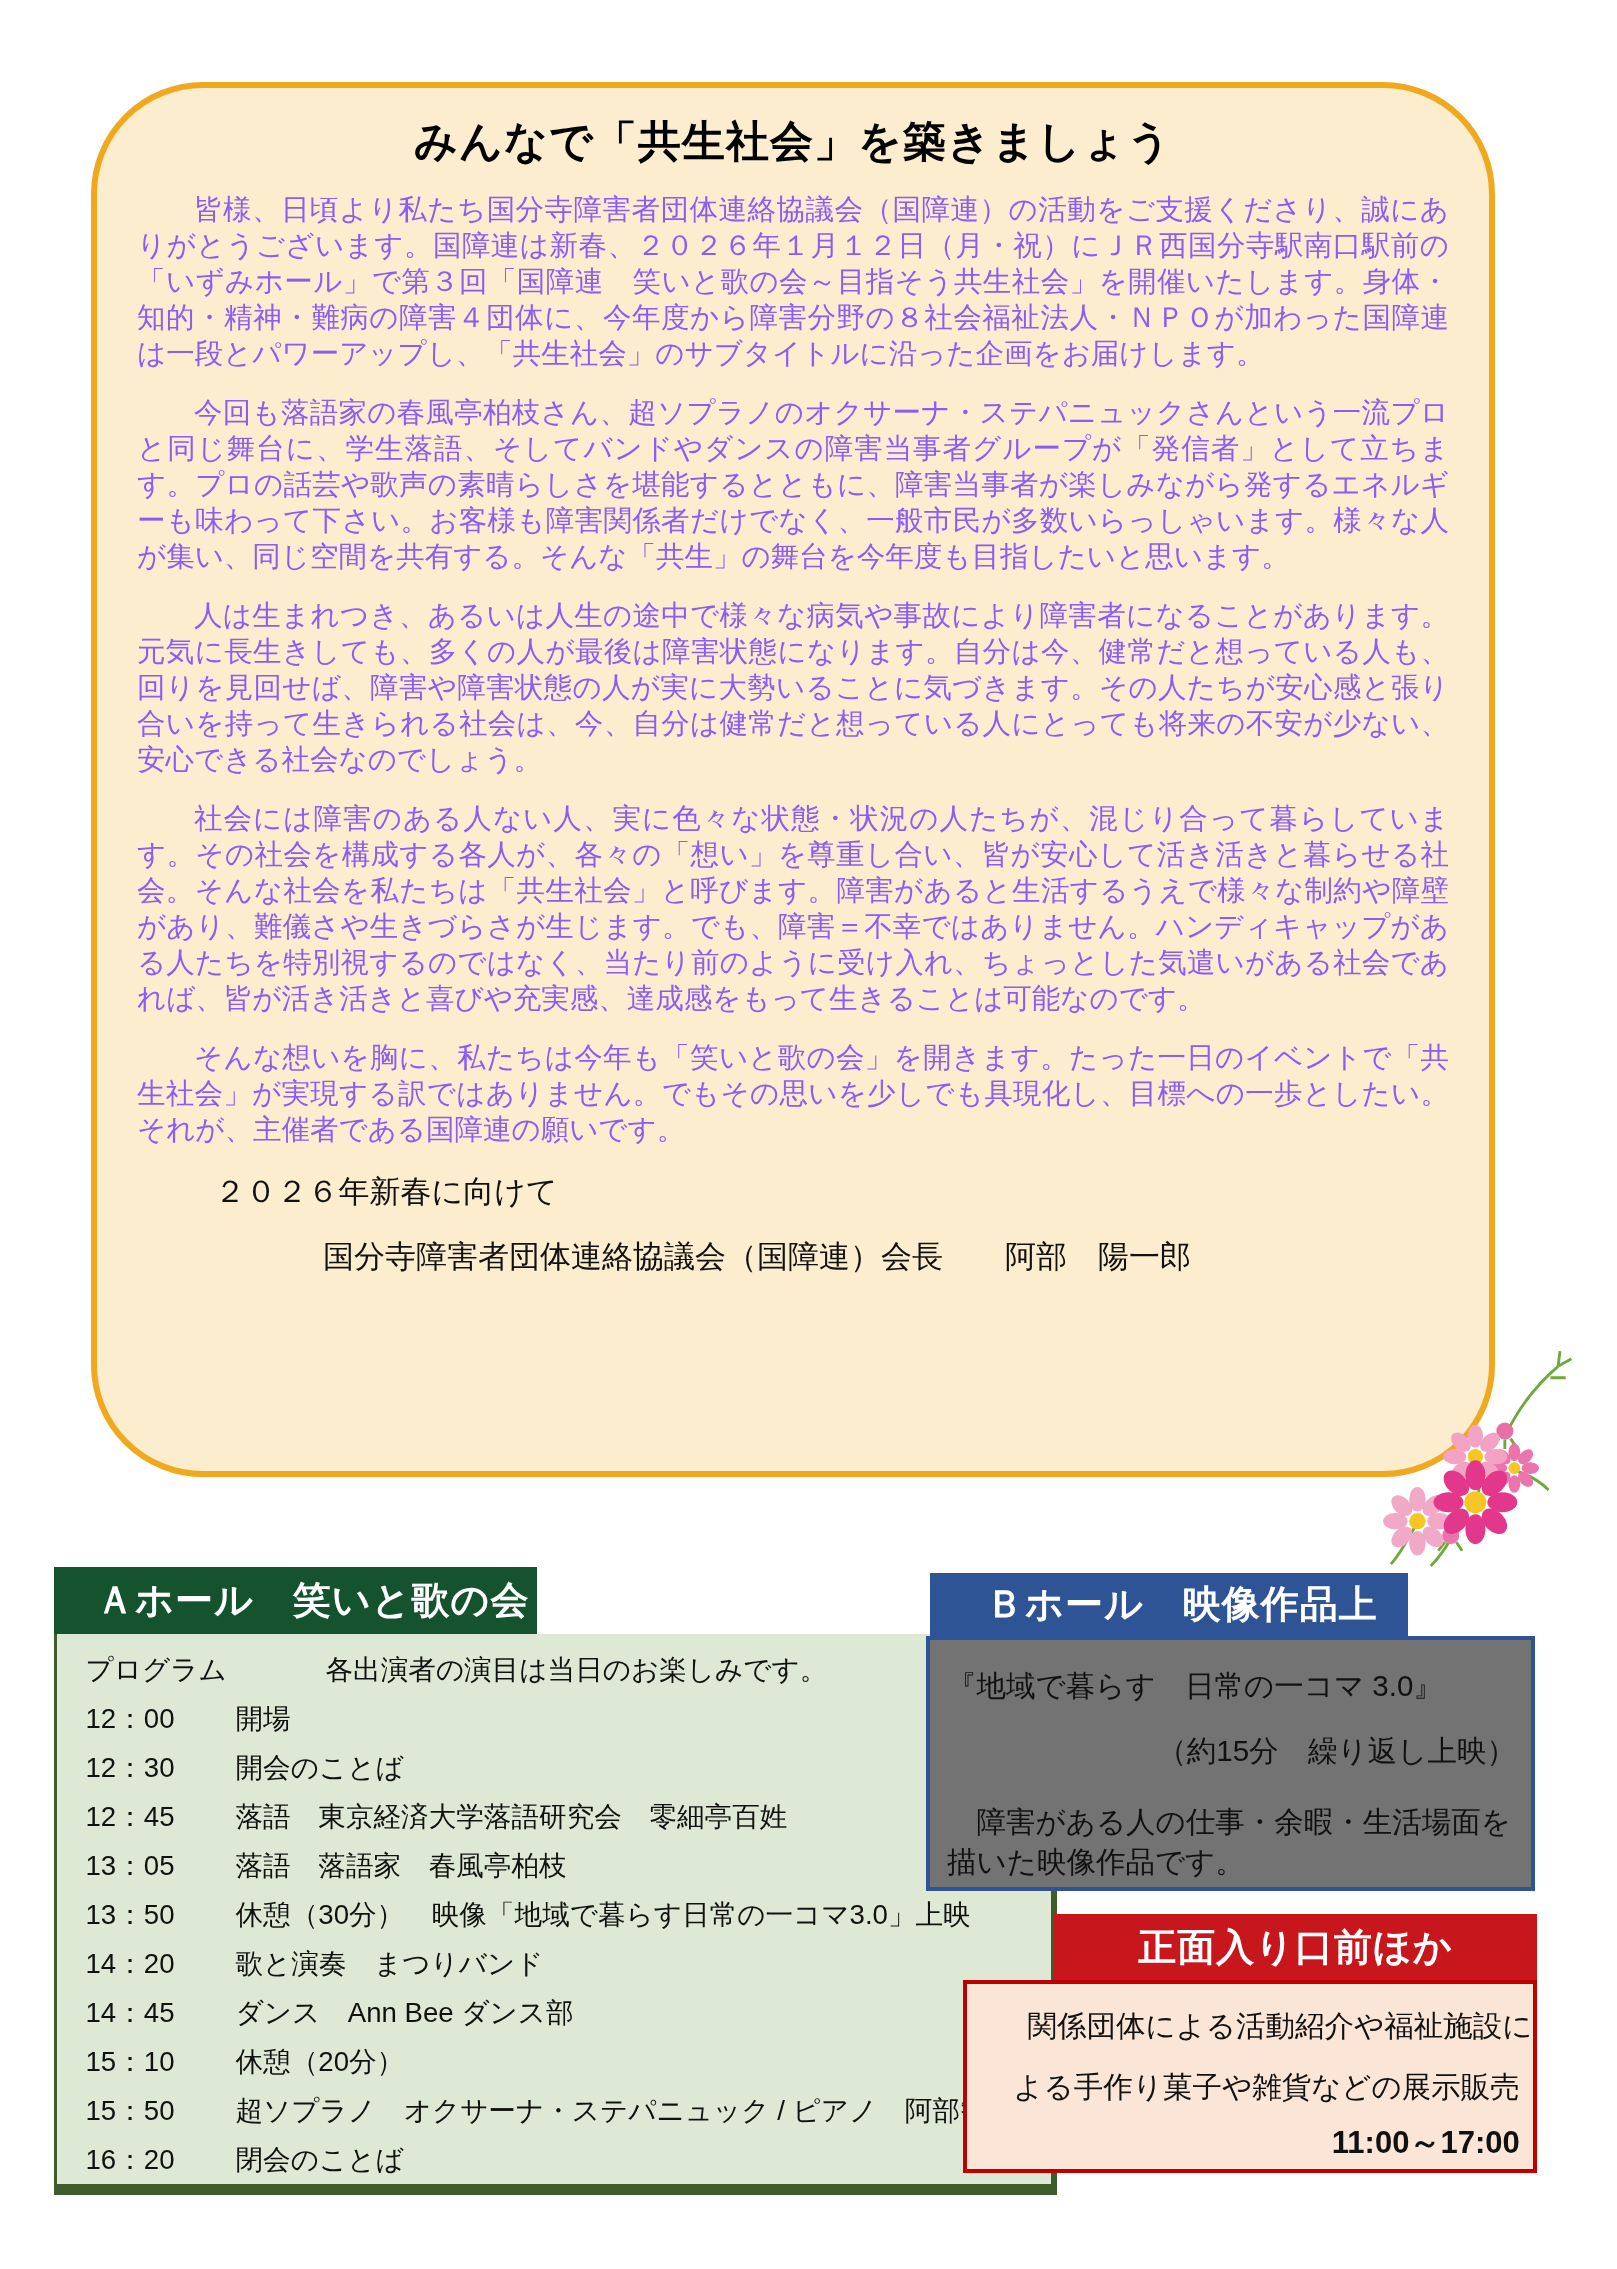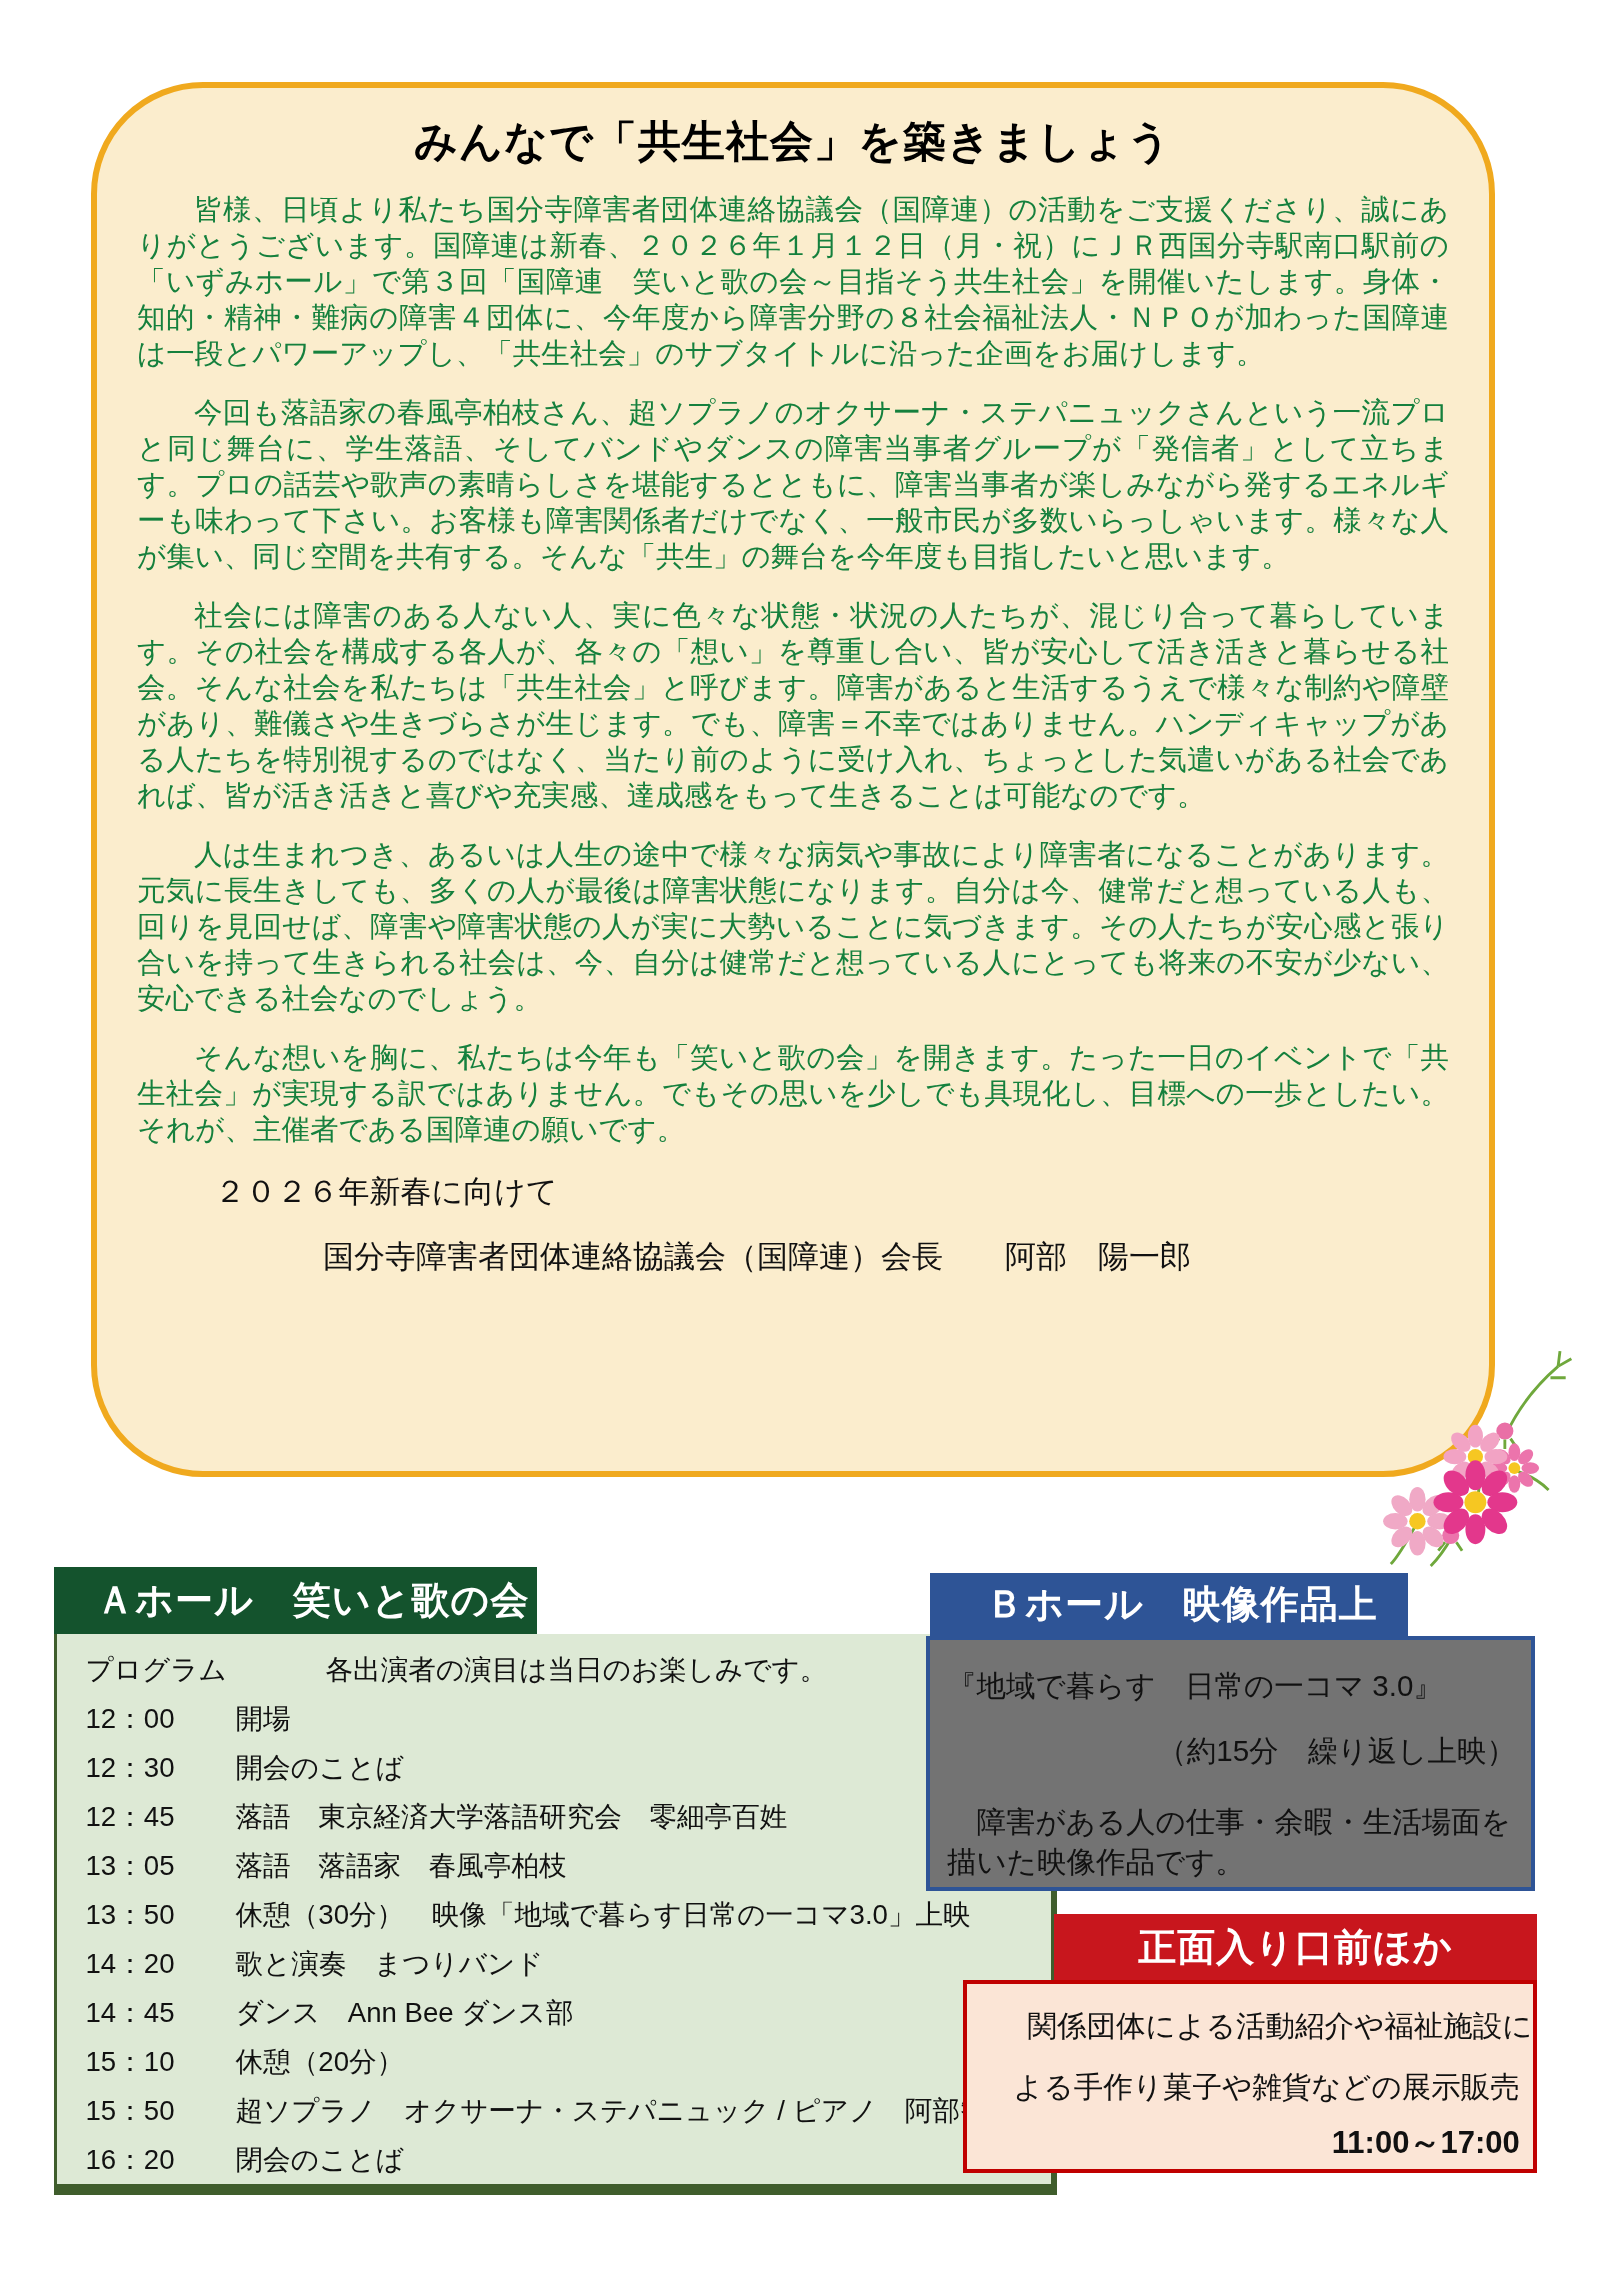--- a/index.html
+++ b/index.html
@@ -35,21 +35,21 @@
     color: #000;
   }
   .letter p.body-p {
     margin: 0 0 23px 0;
     font-size: 28.5px;
     line-height: 36px;
     text-align: justify;
     text-indent: 2em;
     word-break: break-all;
     font-family: "DejaVu Serif", serif;
-    color: #15803d;
+    color: #8b5cf6;
   }
   .letter .date-line {
     margin: 13.3px 0 23px 0;
     font-size: 31px;
     text-indent: 2.5em;
     font-family: "DejaVu Serif", serif;
   }
   .letter .sig-line {
     margin: 0;
     font-size: 31px;
@@ -136,22 +136,22 @@
 </style>
 </head>
 <body>
 
 <div class="page">
 
   <section class="letter">
     <h1>みんなで「共生社会」を築きましょう</h1>
     <p class="body-p">皆様、日頃より私たち国分寺障害者団体連絡協議会（国障連）の活動をご支援くださり、誠にありがとうございます。国障連は新春、２０２６年１月１２日（月・祝）にＪＲ西国分寺駅南口駅前の「いずみホール」で第３回「国障連　笑いと歌の会～目指そう共生社会」を開催いたします。身体・知的・精神・難病の障害４団体に、今年度から障害分野の８社会福祉法人・ＮＰＯが加わった国障連は一段とパワーアップし、「共生社会」のサブタイトルに沿った企画をお届けします。</p>
     <p class="body-p">今回も落語家の春風亭柏枝さん、超ソプラノのオクサーナ・ステパニュックさんという一流プロと同じ舞台に、学生落語、そしてバンドやダンスの障害当事者グループが「発信者」として立ちます。プロの話芸や歌声の素晴らしさを堪能するとともに、障害当事者が楽しみながら発するエネルギーも味わって下さい。お客様も障害関係者だけでなく、一般市民が多数いらっしゃいます。様々な人が集い、同じ空間を共有する。そんな「共生」の舞台を今年度も目指したいと思います。</p>
+    <p class="body-p">人は生まれつき、あるいは人生の途中で様々な病気や事故により障害者になることがあります。元気に長生きしても、多くの人が最後は障害状態になります。自分は今、健常だと想っている人も、回りを見回せば、障害や障害状態の人が実に大勢いることに気づきます。その人たちが安心感と張り合いを持って生きられる社会は、今、自分は健常だと想っている人にとっても将来の不安が少ない、安心できる社会なのでしょう。</p>
     <p class="body-p">社会には障害のある人ない人、実に色々な状態・状況の人たちが、混じり合って暮らしています。その社会を構成する各人が、各々の「想い」を尊重し合い、皆が安心して活き活きと暮らせる社会。そんな社会を私たちは「共生社会」と呼びます。障害があると生活するうえで様々な制約や障壁があり、難儀さや生きづらさが生じます。でも、障害＝不幸ではありません。ハンディキャップがある人たちを特別視するのではなく、当たり前のように受け入れ、ちょっとした気遣いがある社会であれば、皆が活き活きと喜びや充実感、達成感をもって生きることは可能なのです。</p>
-    <p class="body-p">人は生まれつき、あるいは人生の途中で様々な病気や事故により障害者になることがあります。元気に長生きしても、多くの人が最後は障害状態になります。自分は今、健常だと想っている人も、回りを見回せば、障害や障害状態の人が実に大勢いることに気づきます。その人たちが安心感と張り合いを持って生きられる社会は、今、自分は健常だと想っている人にとっても将来の不安が少ない、安心できる社会なのでしょう。</p>
     <p class="body-p">そんな想いを胸に、私たちは今年も「笑いと歌の会」を開きます。たった一日のイベントで「共生社会」が実現する訳ではありません。でもその思いを少しでも具現化し、目標への一歩としたい。それが、主催者である国障連の願いです。</p>
     <p class="date-line">２０２６年新春に向けて</p>
     <p class="sig-line">国分寺障害者団体連絡協議会（国障連）会長　　阿部　陽一郎</p>
   </section>
 
   <svg class="flowers" width="249" height="236" viewBox="0 0 262 248">
     <defs>
       <g id="cosmos8">
         <ellipse cx="0" cy="-27" rx="10" ry="15" transform="rotate(0)"></ellipse>
         <ellipse cx="0" cy="-27" rx="10" ry="15" transform="rotate(45)"></ellipse>

